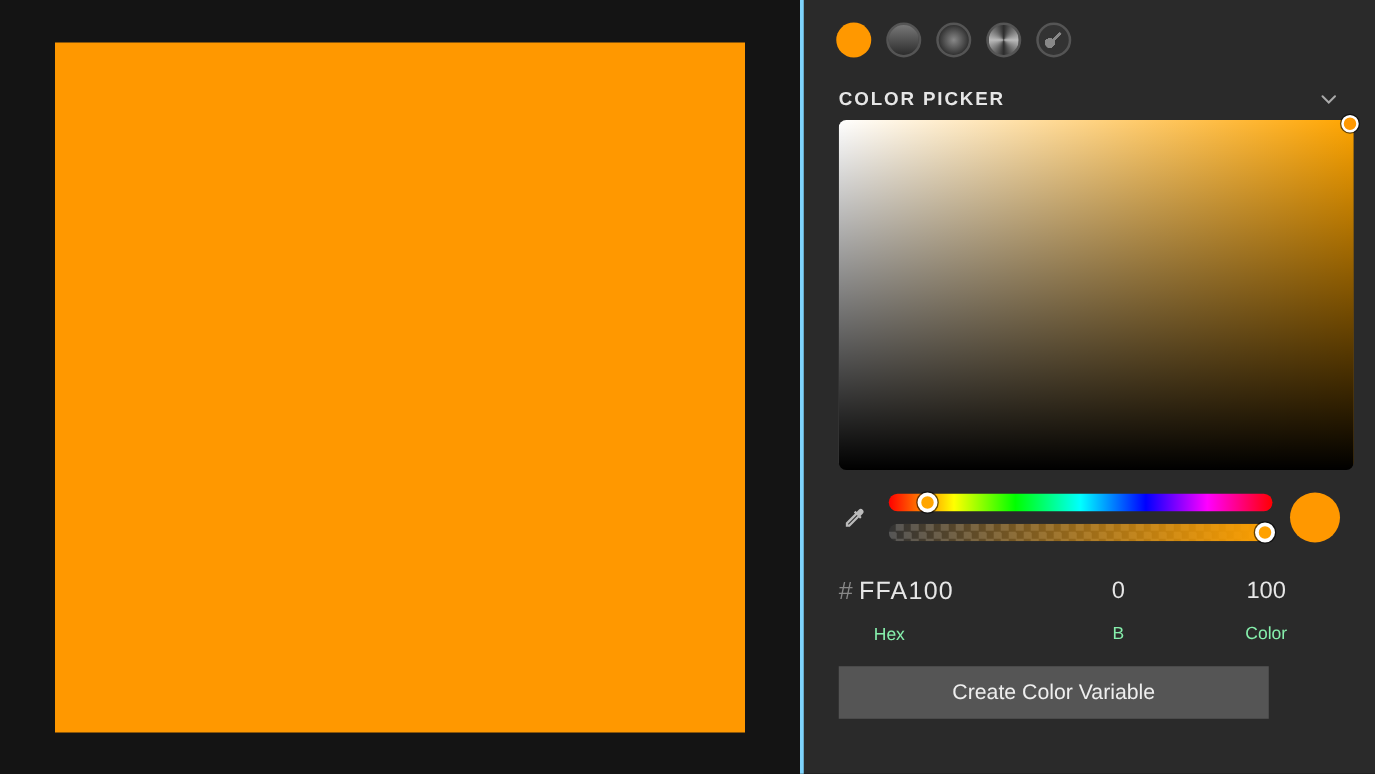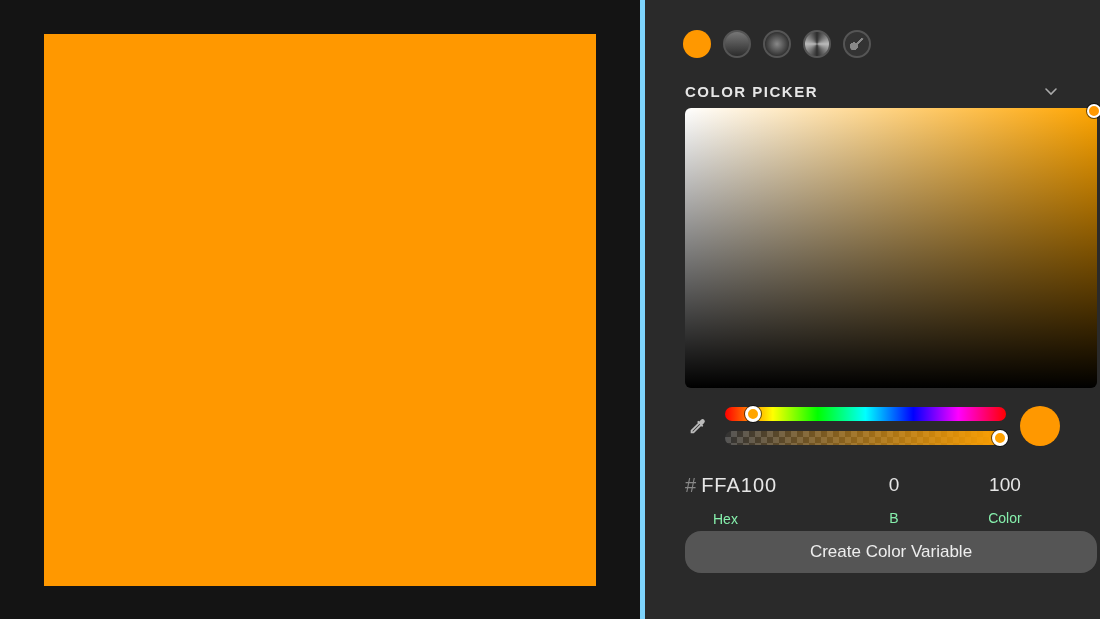--- a/index.html
+++ b/index.html
@@ -28,22 +28,22 @@
       height: 552px;
       background: var(--swatch-color, #ff9800);
     }
     .side-panel {
       position: absolute;
       left: 640px;
       top: 0;
       width: 460px;
       height: 619px;
       background: #2a2a2a;
-      border-left: 5px solid #7dd3fc;
-      padding: 16px;
+      border-left: 3px solid #7dd3fc;
+      padding: 4px;
     }
     
     .fill-tabs {
       display: flex;
       align-items: center;
       gap: 12px;
       padding: 14px 22px 10px 22px;
     }
     .fill-tab {
       width: 28px;
@@ -205,25 +205,25 @@
       border:2px solid #8a6a2c;
       background:#1f1f1f;
     }
     .value-label{
       font-size:14px;
       color:#86efac;
     }
     .hex .value-label{ padding-left:28px; }
 
     .create-btn{
-      margin:4px 24px 0 24px;
-      width:412px;
+      margin:18px 24px 0 24px;
+      width:344px;
       padding:11px 0;
       border:none;
-      border-radius:16px;
+      border-radius:0;
       background:#555;
       color:#eee;
       font-size:17px;
       cursor:pointer;
     }
 
     .hash{ color:#888; margin-right:4px; }
     .caret{
       display:inline-block;
       width:1px;height:20px;background:#fff;

